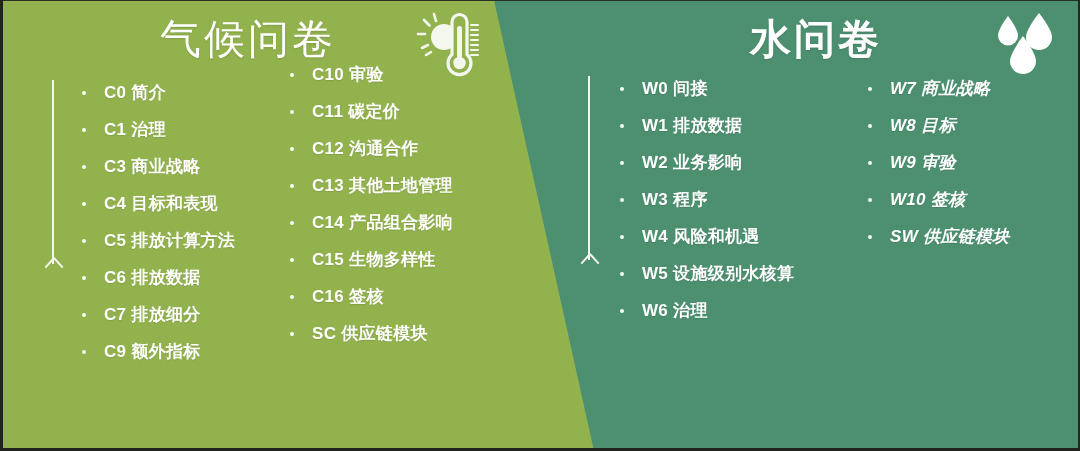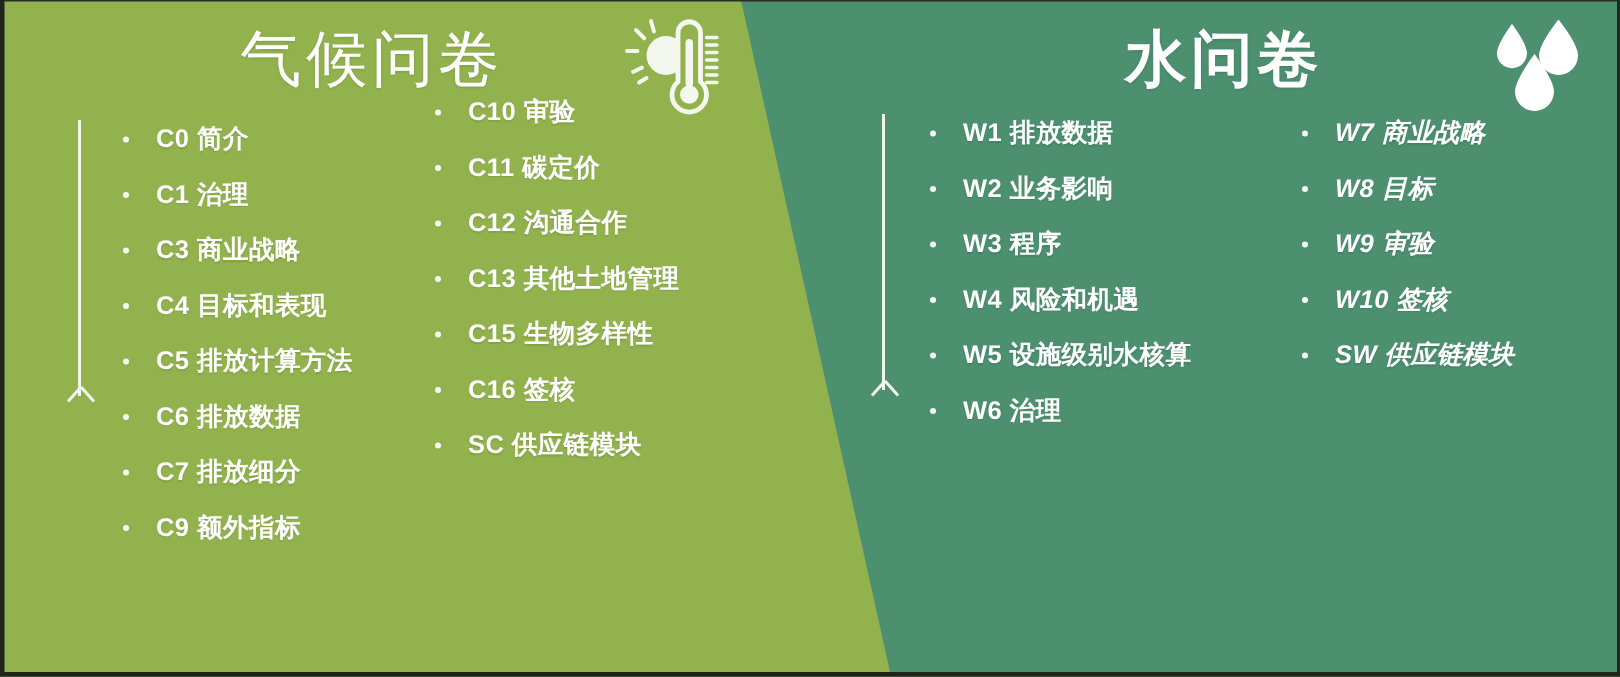--- a/index.html
+++ b/index.html
@@ -195,20 +195,24 @@
     <div class="row">
       <span class="bullet"></span>
       <span class="row-label">C12 沟通合作</span>
     </div>
     <div class="row">
       <span class="bullet"></span>
       <span class="row-label">C13 其他土地管理</span>
     </div>
     <div class="row">
       <span class="bullet"></span>
+      <span class="row-label">C14 产品组合影响</span>
+    </div>
+    <div class="row">
+      <span class="bullet"></span>
       <span class="row-label">C15 生物多样性</span>
     </div>
     <div class="row">
       <span class="bullet"></span>
       <span class="row-label">C16 签核</span>
     </div>
     <div class="row">
       <span class="bullet"></span>
       <span class="row-label">SC 供应链模块</span>
     </div>
@@ -228,20 +232,24 @@
     <div class="shaft"></div>
     <div class="head">
         <i class="l"></i>
         <i class="r"></i>
       </div>
   </div>
 
   <div class="col" id="water-col-1">
     <div class="row">
       <span class="bullet"></span>
+      <span class="row-label">W0 间接</span>
+    </div>
+    <div class="row">
+      <span class="bullet"></span>
       <span class="row-label">W1 排放数据</span>
     </div>
     <div class="row">
       <span class="bullet"></span>
       <span class="row-label">W2 业务影响</span>
     </div>
     <div class="row">
       <span class="bullet"></span>
       <span class="row-label">W3 程序</span>
     </div>

